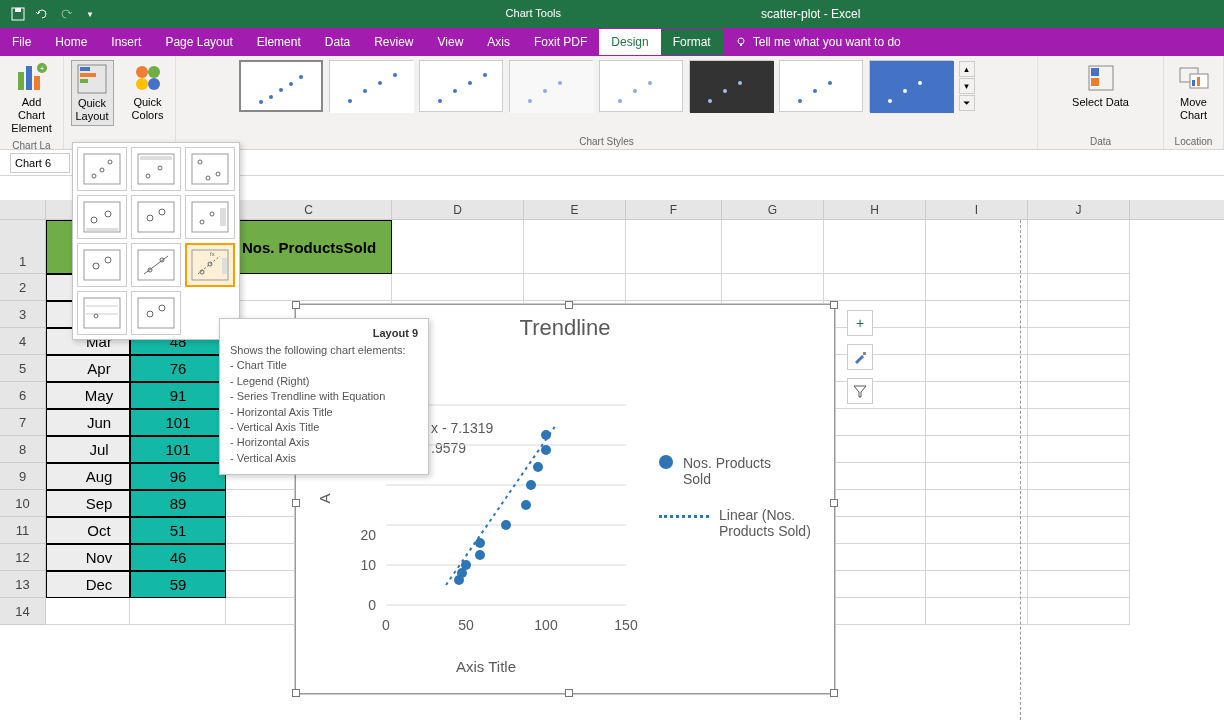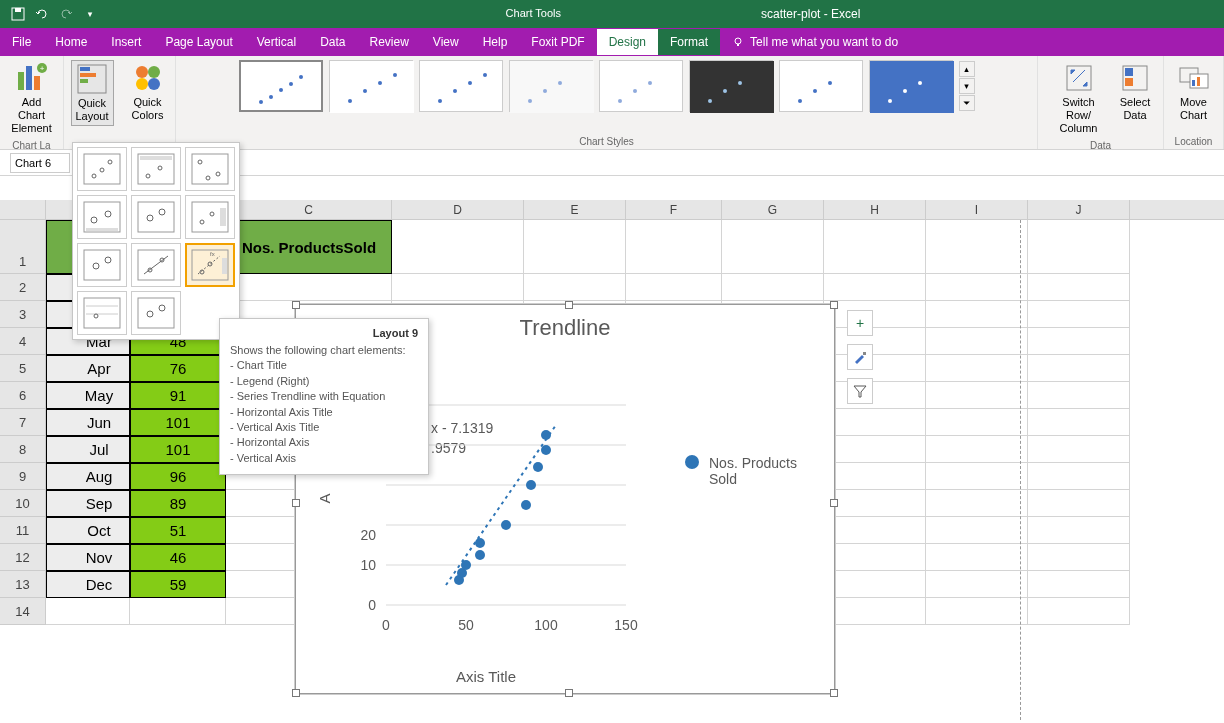--- a/index.html
+++ b/index.html
@@ -53,36 +53,36 @@
 .col-headers { display: flex; height: 20px; background: #e6e6e6; border-bottom:1px solid #ccc;}
 .corner { width: 46px; border-right:1px solid #ccc;}
 .col-header { border-right: 1px solid #ccc; text-align: center; font-size: 12px; color:#444; display:flex; align-items:center; justify-content:center;}
 .rows { }
 .row { display: flex; height: 27px; }
 .row-header { width: 46px; background: #e6e6e6; border-right:1px solid #ccc; border-bottom:1px solid #ccc; text-align:center; font-size:13px; display:flex; align-items:center; justify-content:center; color:#444;}
 .cell { border-right: 1px solid #d4d4d4; border-bottom: 1px solid #d4d4d4; font-size: 15px; display:flex; align-items:center; padding: 0 6px;}
 .cell.center { justify-content:center;}
 .header-cell-green { background: #70AD47; font-weight: bold; font-size:15px; border:1px solid #000; justify-content:center;}
 .header-wrap { height:54px; flex-direction: row; justify-content:center;}
-.data-cell-blue { background: #84cc16; border:1px solid #000;}
+.data-cell-blue { background: #14b8a6; border:1px solid #000;}
 .data-cell-gray { background: #ededed; border:1px solid #000;}
 
 
 .cA { width: 84px; padding-left: 28px; } .cB { width: 96px; } .cC { width: 166px; } .cD { width: 132px; } .cE{width:102px;} .cF{width:96px;} .cG{width:102px;} .cH{width:102px;} .cI{width:102px;} .cJ{width:102px;}
 
 
 .chart-obj { position: absolute; top: 304px; left: 295px; width: 540px; height: 390px; background: #fff; border: 1px solid #999; box-shadow: 0 0 0 1px #ccc; }
 .chart-handle { width:8px; height:8px; background:#fff; border:1px solid #777; position:absolute;}
 .chart-title { text-align:center; font-size: 22px; color:#595959; padding: 10px 0; }
 .equation-text { position:absolute; font-size:14px; color:#595959;}
 .legend { position:absolute; right:15px; top:150px; font-size:14px; color:#595959;}
 .legend-item { display:flex; align-items:flex-start; gap:10px; margin-bottom:20px;}
 .legend-marker { width:14px; height:14px; border-radius:50%; background:#2E75B6;}
 .legend-dotted { width:50px; border-top:3px dotted #2E75B6; margin-top:8px;}
-.axis-title-x { position:absolute; bottom:8px; left:160px; font-size:15px; color:#595959;}
+.axis-title-x { position:absolute; bottom:18px; left:160px; font-size:15px; color:#595959;}
 .axis-title-y { position:absolute; left:28px; top:190px; font-size:15px; color:#595959; transform: rotate(-90deg); transform-origin: left;}
 .chart-btns { position:absolute; top:310px; left:847px; display:flex; flex-direction:column; gap:8px;}
 .chart-side-btn { width:26px; height:26px; border:1px solid #ccc; background:#fff; display:flex; align-items:center; justify-content:center; cursor:pointer; font-size:14px; color:#217346;}
 
 .dashed-col { position:absolute; top:220px; left:1020px; width:1px; height:500px; border-left:1px dashed #999;}
 svg { display:block;}
 </style>
 </head>
 <body>
 
@@ -112,25 +112,25 @@
     <span class="chart-tools">Chart Tools</span>
     <span class="doc-title">scatter-plot - Excel</span>
   </div>
 </div>
 
 <div class="tab-bar">
   <div class="tab">File</div>
   <div class="tab">Home</div>
   <div class="tab">Insert</div>
   <div class="tab">Page Layout</div>
-  <div class="tab">Vertical</div>
+  <div class="tab">Element</div>
   <div class="tab">Data</div>
   <div class="tab">Review</div>
   <div class="tab">View</div>
-  <div class="tab">Help</div>
+  <div class="tab">Axis</div>
   <div class="tab">Foxit PDF</div>
   <div class="tab contextual active">Design</div>
   <div class="tab contextual">Format</div>
   <div class="tellme">
     <svg class="bulb-icon" viewBox="0 0 12 12">
         <circle cx="6" cy="5" r="3" fill="none" stroke="#fff"></circle>
         <rect x="5" y="8" width="2" height="2" fill="#fff"></rect>
       </svg>
     <span>Tell me what you want to do</span>
   </div>
@@ -259,27 +259,20 @@
       <div class="style-scroller">
         <div class="style-scroll-btn">▴</div>
         <div class="style-scroll-btn">▾</div>
         <div class="style-scroll-btn">⏷</div>
       </div>
     </div>
     <div class="ribbon-group-label">Chart Styles</div>
   </div>
   <div class="ribbon-group" style="width:126px">
     <div style="display:flex; gap:4px;">
-      <div class="ribbon-big-btn">
-        <svg class="ribbon-icon" viewBox="0 0 32 32">
-            <rect x="4" y="4" width="24" height="24" fill="none" stroke="#888"></rect>
-            <path d="M10 20 L22 8 M8 12 L12 8 L8 8 Z M24 20 L20 24 L24 24 Z" fill="#4472C4" stroke="#4472C4"></path>
-          </svg>
-        <span>Switch Row/ Column</span>
-      </div>
       <div class="ribbon-big-btn">
         <svg class="ribbon-icon" viewBox="0 0 32 32">
             <rect x="4" y="4" width="24" height="24" fill="none" stroke="#888"></rect>
             <rect x="6" y="6" width="8" height="8" fill="#4472C4"></rect>
             <rect x="6" y="16" width="8" height="8" fill="#ED7D31"></rect>
           </svg>
         <span>Select Data</span>
       </div>
     </div>
     <div class="ribbon-group-label">Data</div>
@@ -661,20 +654,24 @@
       <circle cx="200" cy="50" r="5"></circle>
     </g>
   </svg>
   <div class="axis-title-x">Axis Title</div>
 
   <div class="legend">
     <div class="legend-item">
       <div class="legend-marker"></div>
       <div style="width:110px">Nos. Products Sold</div>
     </div>
+    <div class="legend-item">
+      <div class="legend-dotted"></div>
+      <div style="width:100px">Linear (Nos. Products Sold)</div>
+    </div>
   </div>
 </div>
 
 <div class="chart-btns">
   <div class="chart-side-btn">+</div>
   <div class="chart-side-btn">
       <svg width="16" height="16">
         <path d="M3 13 L10 6 L12 8 L5 15 Z" fill="#4472C4"></path>
         <rect x="11" y="3" width="3" height="3" fill="#888"></rect>
       </svg>

